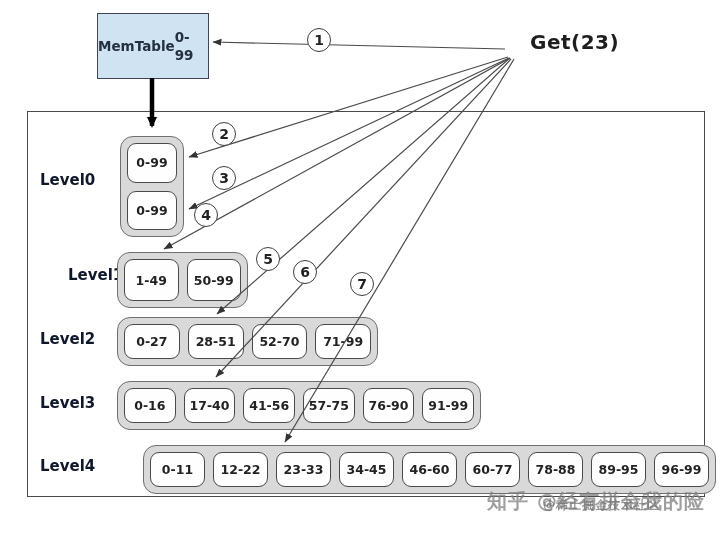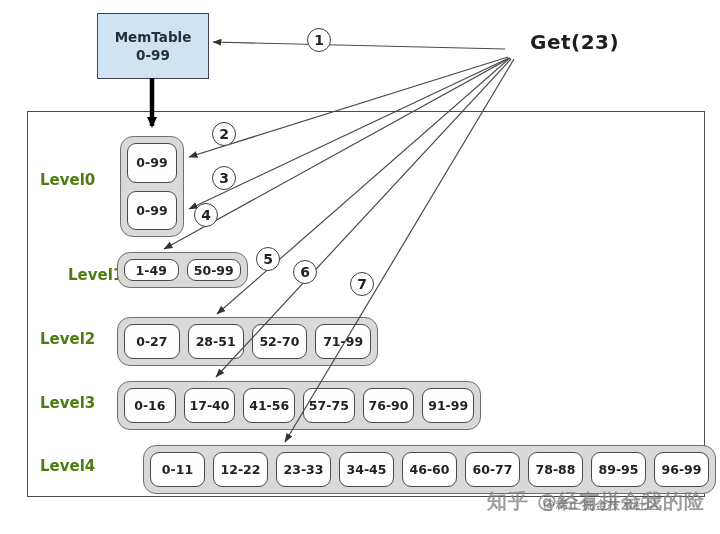--- a/index.html
+++ b/index.html
@@ -5,32 +5,32 @@
   html,body{margin:0;padding:0;background:#ffffff;}
   body{font-family:"DejaVu Sans", sans-serif;color:#2b2b2b;}
   .stage{position:relative;width:720px;height:534px;background:#ffffff;overflow:hidden;}
 
   
   svg.lines{position:absolute;left:0;top:0;width:720px;height:534px;z-index:5;pointer-events:none;}
 
   
   .memtable{position:absolute;left:97px;top:13px;width:110px;height:64px;
     background:#cfe3f2;border:1.6px solid #3f4652;z-index:3;
-    display:flex;flex-direction:column;align-items:center;justify-content:center;
+    display:flex;flex-direction:row;align-items:center;justify-content:center;
     font-size:13.5px;font-weight:600;color:#23303f;line-height:1.35;}
 
   
   .query{position:absolute;left:530px;top:30px;font-size:20px;font-weight:600;
     color:#1e1e1e;z-index:3;letter-spacing:0.5px;text-align:right;}
 
   
   .outer{position:absolute;left:27px;top:111px;width:676px;height:384px;
     border:1.3px solid #4a4a4a;background:transparent;z-index:1;}
 
-  .lvl-label{position:absolute;font-size:15px;font-weight:600;color:#4d7c0f;z-index:2;text-align:right;}
+  .lvl-label{position:absolute;font-size:15px;font-weight:600;color:#0f172a;z-index:2;text-align:right;}
 
   .container{position:absolute;background:#d9d9d9;border:1.6px solid #6f6f6f;
     border-radius:13px;display:flex;gap:8px;padding:6px;box-sizing:border-box;z-index:2;}
   .container.vert{flex-direction:column;}
 
   .seg{background:#fefefe;border:1.6px solid #4a4a4a;border-radius:9px;
     flex:1;display:flex;align-items:center;justify-content:center;
     font-size:12.5px;font-weight:600;color:#222;white-space:nowrap;}
 
   
@@ -79,21 +79,21 @@
 
   <div class="outer"></div>
 
   <div class="lvl-label" style="left:40px;top:171px;">Level0</div>
   <div class="container vert" style="left:120px;top:136px;width:64px;height:101px;">
     <div class="seg">0-99</div>
     <div class="seg">0-99</div>
   </div>
 
   <div class="lvl-label" style="left:40px;top:266px;margin-left:28px;">Level1</div>
-  <div class="container" style="left:117px;top:252px;width:131px;height:36px;">
+  <div class="container" style="left:117px;top:252px;width:131px;height:56px;">
     <div class="seg">1-49</div>
     <div class="seg">50-99</div>
   </div>
 
   <div class="lvl-label" style="left:40px;top:330px;">Level2</div>
   <div class="container" style="left:117px;top:317px;width:261px;height:49px;">
     <div class="seg">0-27</div>
     <div class="seg">28-51</div>
     <div class="seg">52-70</div>
     <div class="seg">71-99</div>

